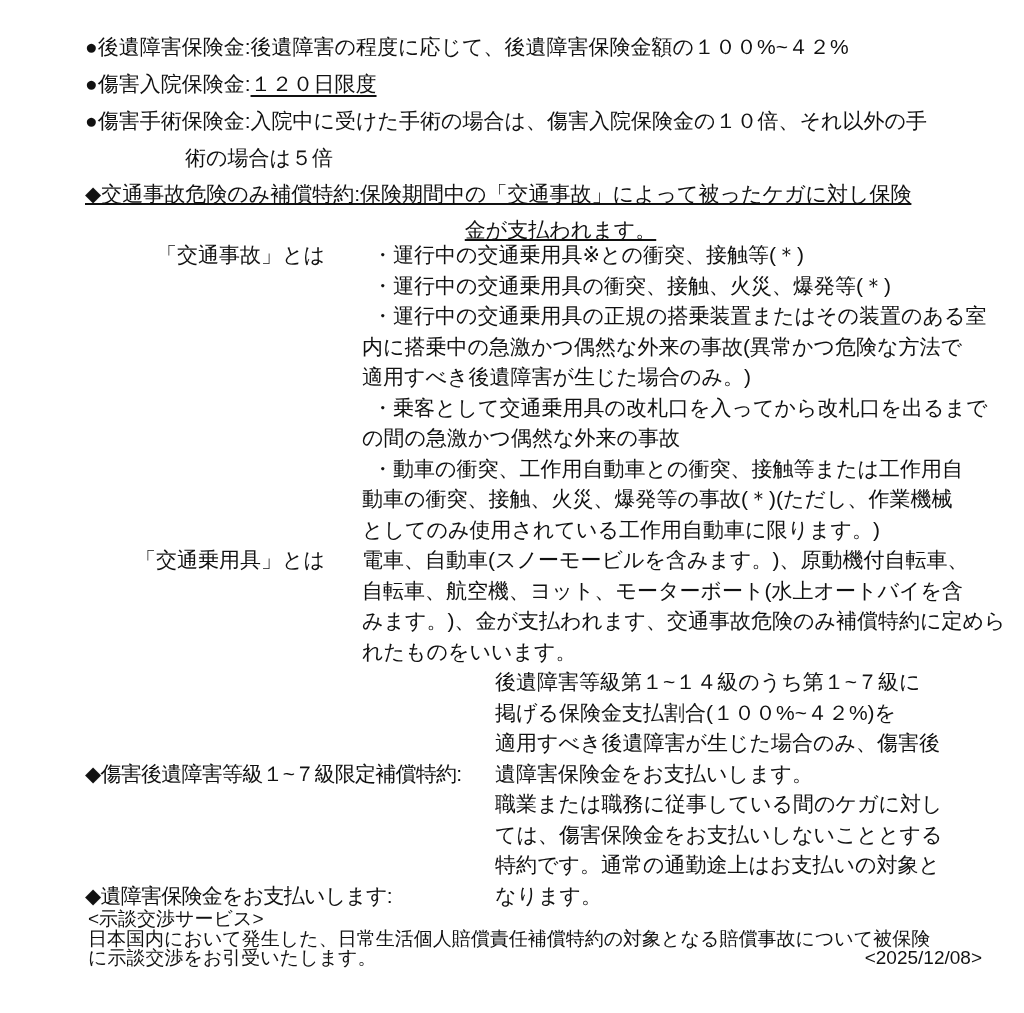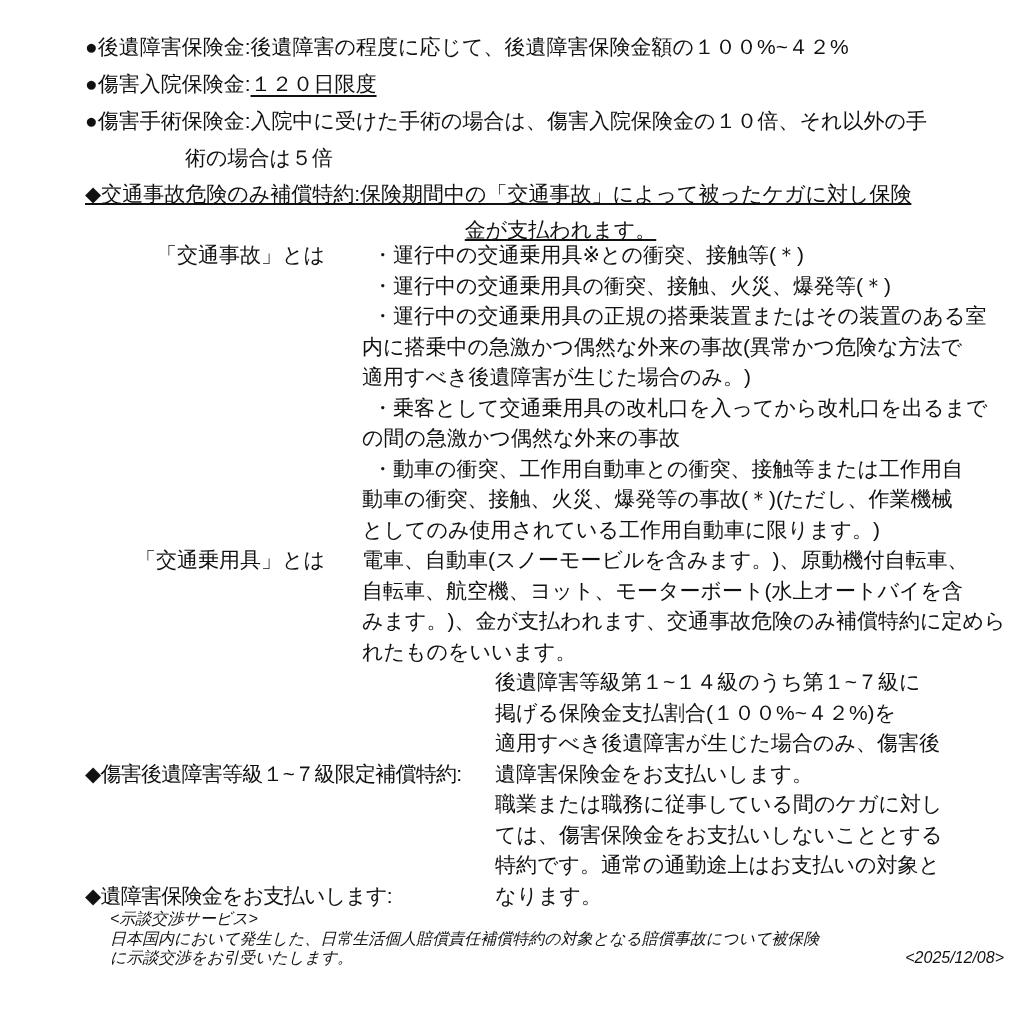--- a/index.html
+++ b/index.html
@@ -22,21 +22,21 @@
   .def-row{display:flex;align-items:flex-start;}
   .def-term{width:277px;padding-right:37px;box-sizing:border-box;text-align:right;flex-shrink:0;white-space:nowrap;}
   .def-content{flex:1;}
   .ind{margin-left:10px;}
   
   .sec-d{margin-left:85px;line-height:30.5px;}
   .rider-row{display:flex;align-items:flex-end;}
   .rider-label{width:410px;flex-shrink:0;white-space:nowrap;letter-spacing:-0.75px;}
   .rider-content{flex:1;}
   
-  .sec-f{margin:-2px 0 0 110px;position:relative;width:902px;font-size:16px;line-height:19.5px;font-style:italic;}
+  .sec-f{margin:-2px 0 0 88px;position:relative;width:902px;font-size:19px;line-height:19.5px;}
   .date{position:absolute;right:8px;bottom:0;}
 </style>
 </head>
 <body>
 
 <div>
 
   <div class="sec-a">
     <div class="line"><span>●後遺障害保険金:</span><span>後遺障害の程度に応じて、後遺障害保険金額の１００%~４２%</span></div>
     <div class="line"><span>●傷害入院保険金:</span><span class="ul">１２０日限度</span></div>

